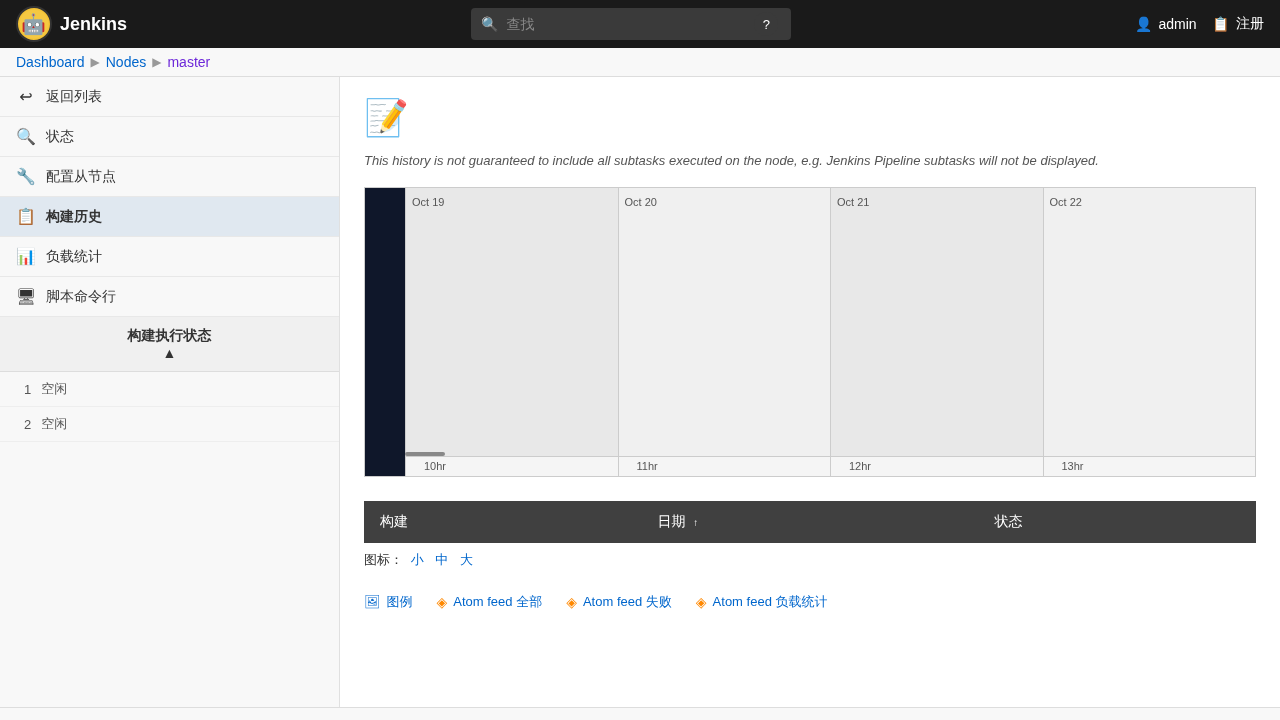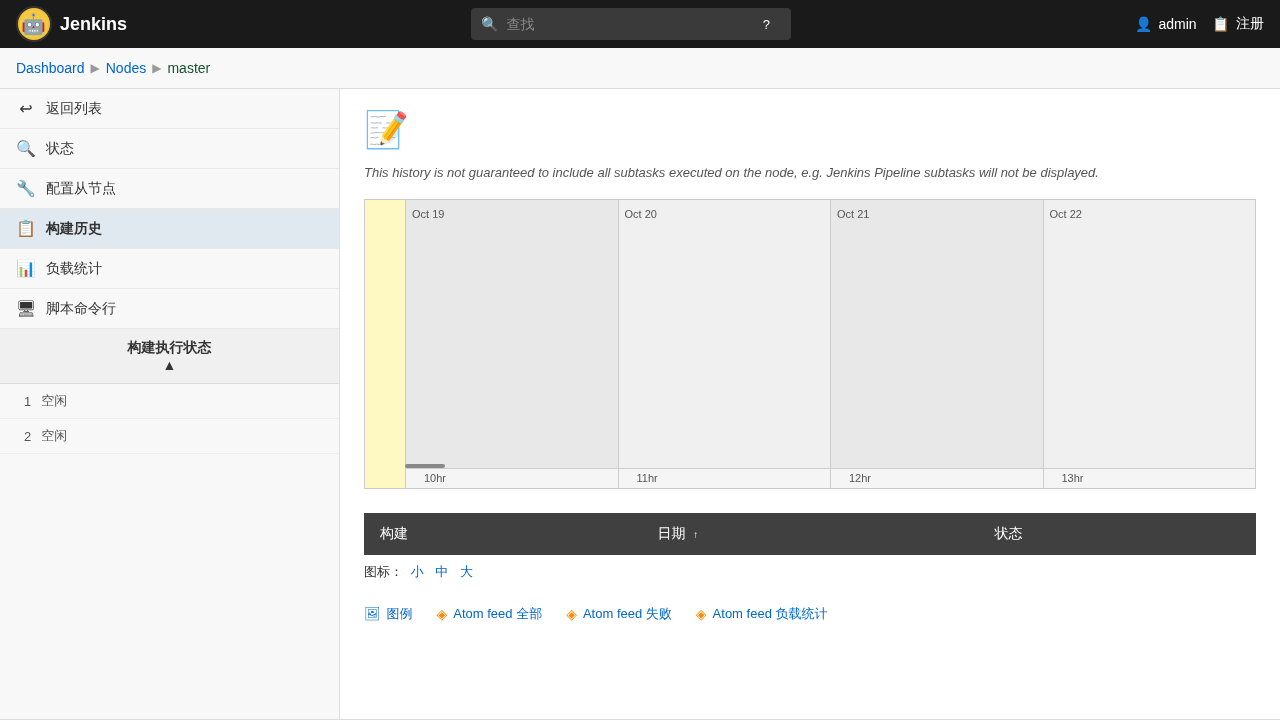--- a/index.html
+++ b/index.html
@@ -68,29 +68,29 @@
     }
     #header .register-link {
       display: flex; align-items: center; gap: 6px;
       color: white; text-decoration: none; font-size: 14px;
     }
 
     
     #breadcrumb {
       background: #f8f8f8;
       border-bottom: 1px solid #ddd;
-      padding: 12px 16px;
+      padding: 6px 16px;
       display: flex;
       align-items: center;
       gap: 6px;
       font-size: 14px;
     }
     #breadcrumb a { color: #0066cc; text-decoration: none; }
     #breadcrumb .sep { color: #999; font-size: 12px; }
-    #breadcrumb .current { color: #14532d; font-weight: 500; }
+    #breadcrumb .current { color: #6d28d9; font-weight: 500; }
 
     
     #layout {
       display: flex;
       min-height: calc(100vh - 90px);
     }
 
     
     #sidebar {
       width: 340px;
@@ -160,21 +160,21 @@
       font-style: italic;
       color: #555;
       font-size: 13px;
       margin-bottom: 16px;
       line-height: 1.5;
     }
 
     
     .timeline-container {
       border: 1px solid #ccc;
-      background: #fef9c3;
+      background: #0f172a;
       position: relative;
       height: 290px;
       margin-bottom: 24px;
       overflow: hidden;
     }
     .timeline-inner {
       position: relative;
       width: 100%;
       height: 100%;
     }

